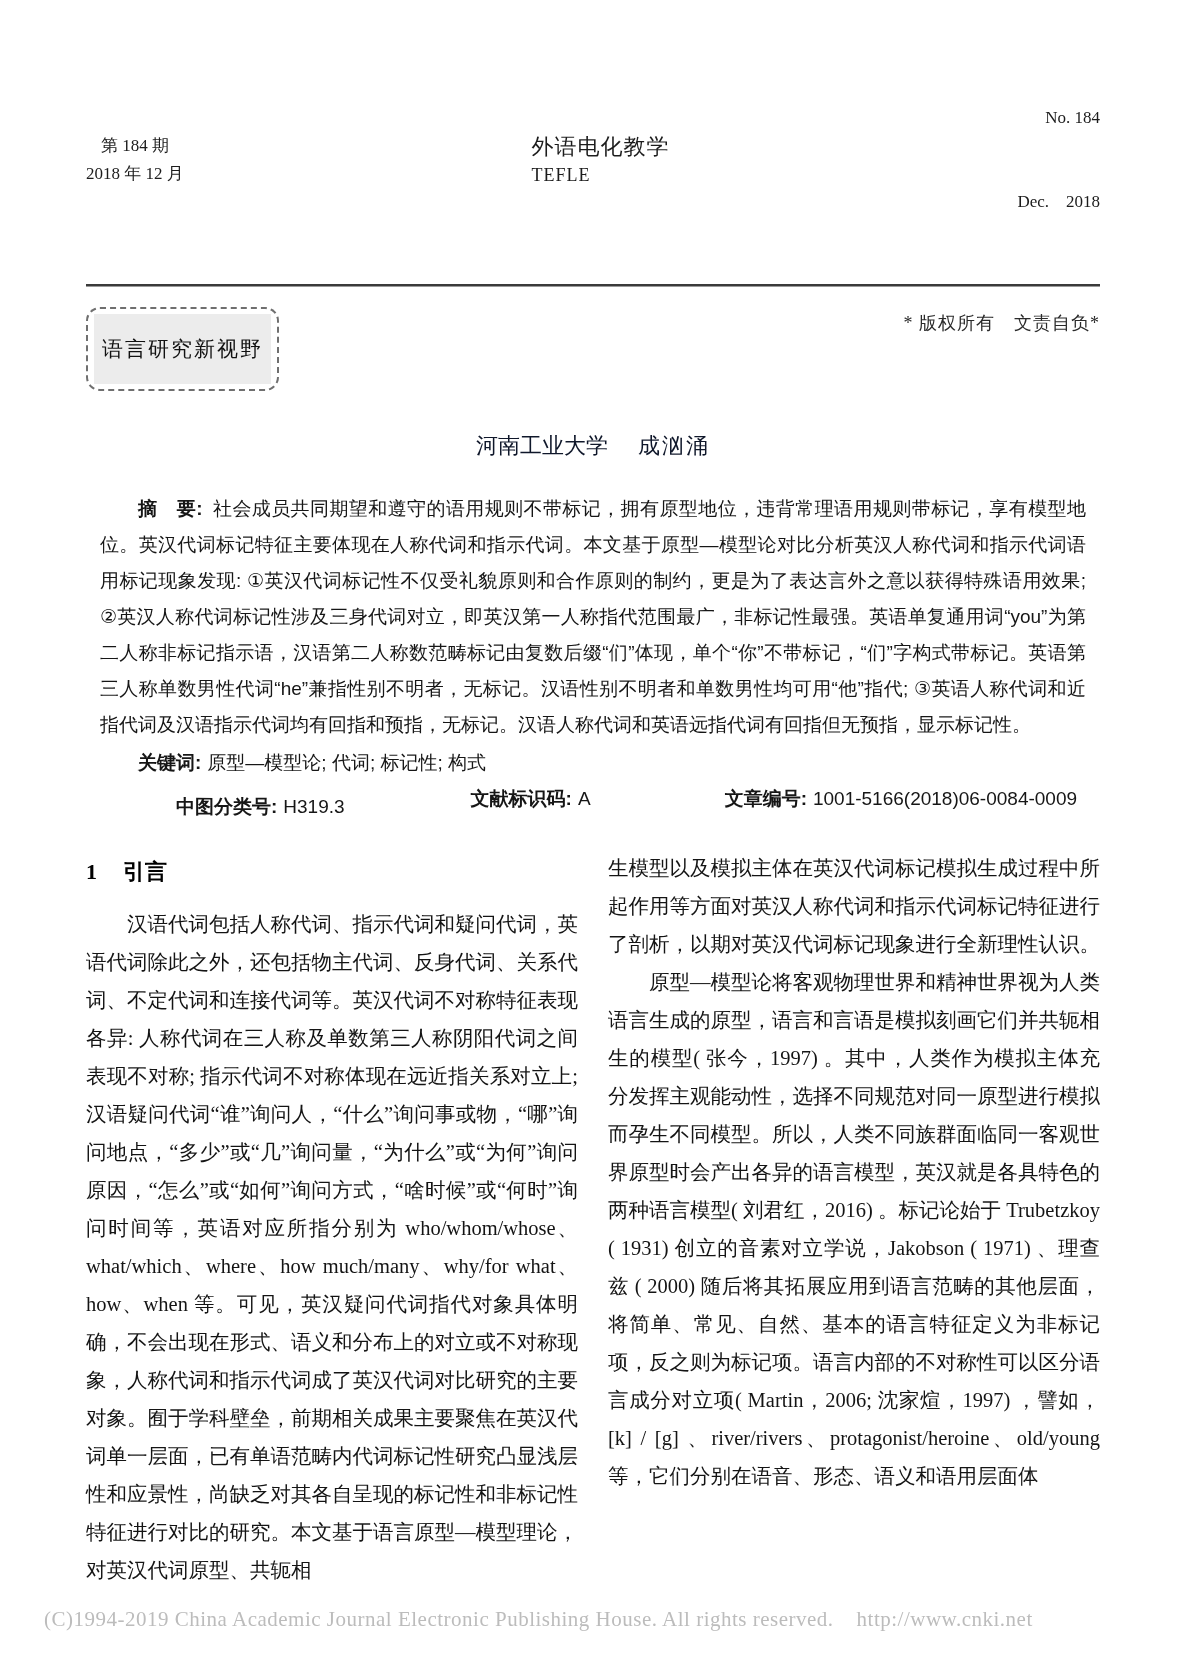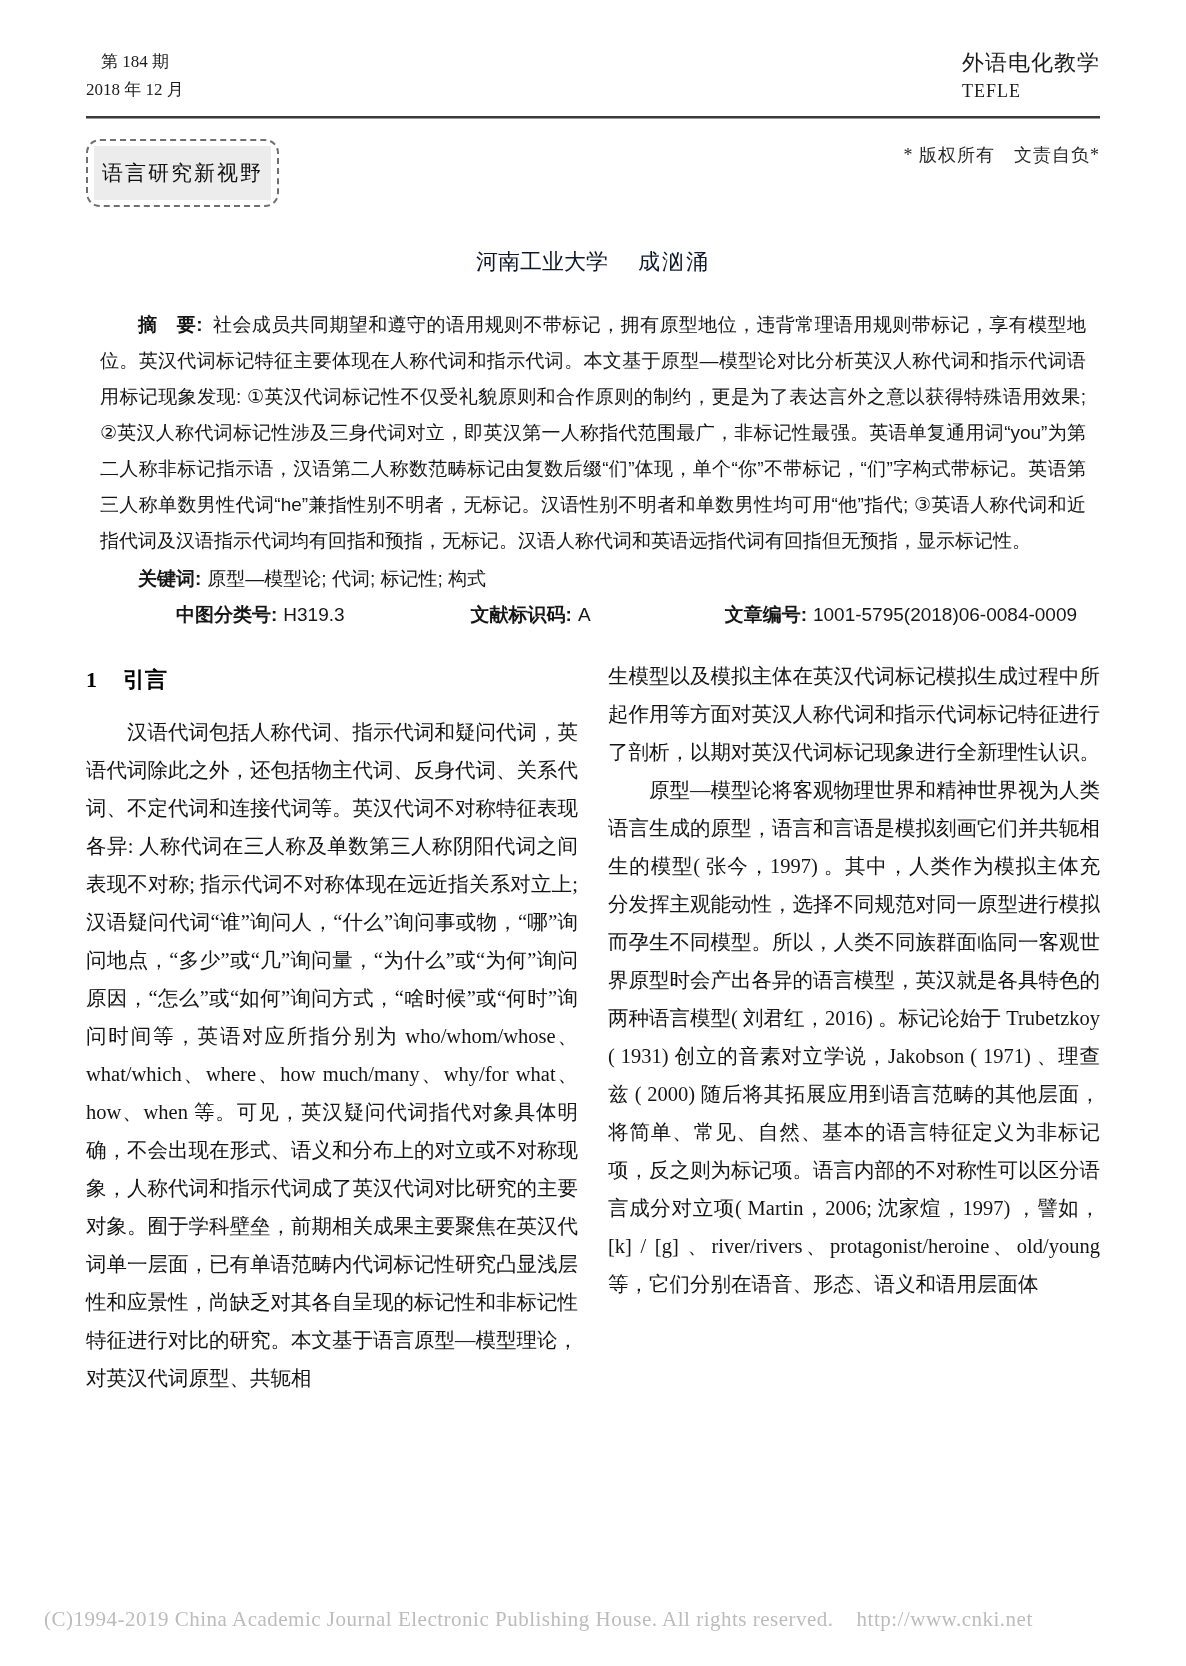--- a/index.html
+++ b/index.html
@@ -17,41 +17,41 @@
   .masthead .mh-center { text-align:left; }
   .mh-journal-cn { font-size:22px; line-height:30px; font-family:"Liberation Sans","DejaVu Sans",sans-serif; font-weight:500; letter-spacing:1px; }
   .mh-journal-en { font-size:18px; line-height:26px; letter-spacing:1px; }
   .masthead .mh-right { text-align:right; font-size:17px; line-height:28px; white-space:pre; }
 
   .rule { margin-top:12px; height:3px; border-top:2px solid #3a3a3a; border-bottom:1px solid #9a9a9a; }
 
   
   .badge-row { display:flex; justify-content:space-between; align-items:flex-start; margin-top:20px; }
   .badge { border:2px dashed #6f6f6f; border-radius:14px; padding:5px 6px; background:#fff; }
-  .badge-inner { display:inline-block; background:#ececec; padding:13px 8px; font-size:21px;
+  .badge-inner { display:inline-block; background:#ececec; padding:21px 8px; font-size:21px;
                  font-family:"Liberation Sans","DejaVu Sans",sans-serif; letter-spacing:2px; color:#111; }
   .rights-note { font-size:18px; color:#2a2a2a; margin-top:4px; letter-spacing:1px; }
 
   
   .article-title { text-align:center; margin-top:26px; font-family:"Liberation Sans","DejaVu Sans",sans-serif;
                    font-weight:700; font-size:40px; line-height:75px; letter-spacing:3px; color:#000; }
   .article-title sup { font-size:20px; font-weight:400; vertical-align:super; }
   .byline { text-align:center; margin-top:40px; font-size:22px;
             font-family:"Liberation Sans","DejaVu Sans",sans-serif; color:#0f172a; }
   .byline .affil { margin-right:24px; }
   .byline .author { letter-spacing:2px; }
 
   
   .abstract-block { margin:30px 14px 0 14px; font-family:"Liberation Sans","DejaVu Sans",sans-serif; }
   .abstract-p { font-size:19px; line-height:36px; text-align:justify; text-indent:2em; color:#161616; }
   .abstract-label { font-weight:700; margin-right:10px; }
   .keywords-p { font-size:19px; line-height:36px; text-indent:2em; margin-top:2px; color:#161616; }
   .keywords-label { font-weight:700; margin-right:6px; }
   .meta-line { font-size:19px; line-height:36px; text-indent:2em; display:flex; color:#161616; }
-  .meta-line .seg1 { margin-left:2em; }
+  .meta-line .seg1 { margin-left:2em;margin-top:8px; }
   .meta-line .seg2 { margin-left:88px; }
   .meta-line .seg3 { margin-left:96px; }
   .meta-label { font-weight:700; margin-right:6px; }
 
   
   .columns { display:flex; gap:30px; margin-top:24px; }
   .col { width:492px; font-size:20.5px; line-height:38px; text-align:justify; color:#141414; }
   .col p { text-indent:2em; }
   .col p.cont { text-indent:0; }
   .section-heading { font-family:"Liberation Sans","DejaVu Sans",sans-serif; font-weight:700;
@@ -71,20 +71,24 @@
 
     <div class="masthead">
       <div class="mh-left">
         <div>第 184 期</div>
         <div>2018 年 12 月</div>
       </div>
       <div class="mh-center">
         <div class="mh-journal-cn">外语电化教学</div>
         <div class="mh-journal-en">TEFLE</div>
       </div>
+      <div class="mh-right">
+        <div>No. 184</div>
+        <div>Dec.    2018</div>
+      </div>
     </div>
 
     <div class="rule"></div>
 
     <div class="badge-row">
       <div class="badge">
         <span class="badge-inner">语言研究新视野</span>
       </div>
       <div class="rights-note">* 版权所有　文责自负*</div>
     </div>
@@ -94,21 +98,21 @@
       <span class="affil">河南工业大学</span>
       <span class="author">成汹涌</span>
     </div>
 
     <div class="abstract-block">
       <p class="abstract-p"><span class="abstract-label">摘　要:</span><span>社会成员共同期望和遵守的语用规则不带标记，拥有原型地位，违背常理语用规则带标记，享有模型地位。英汉代词标记特征主要体现在人称代词和指示代词。本文基于原型—模型论对比分析英汉人称代词和指示代词语用标记现象发现: ①英汉代词标记性不仅受礼貌原则和合作原则的制约，更是为了表达言外之意以获得特殊语用效果; ②英汉人称代词标记性涉及三身代词对立，即英汉第一人称指代范围最广，非标记性最强。英语单复通用词“you”为第二人称非标记指示语，汉语第二人称数范畴标记由复数后缀“们”体现，单个“你”不带标记，“们”字构式带标记。英语第三人称单数男性代词“he”兼指性别不明者，无标记。汉语性别不明者和单数男性均可用“他”指代; ③英语人称代词和近指代词及汉语指示代词均有回指和预指，无标记。汉语人称代词和英语远指代词有回指但无预指，显示标记性。</span></p>
       <p class="keywords-p"><span class="keywords-label">关键词:</span><span>原型—模型论; 代词; 标记性; 构式</span></p>
       <div class="meta-line">
         <span class="seg1"><span class="meta-label">中图分类号:</span><span>H319.3</span></span>
         <span class="seg2"><span class="meta-label">文献标识码:</span><span>A</span></span>
-        <span class="seg3"><span class="meta-label">文章编号:</span><span>1001-5795(2018)06-0084-0009</span></span>
+        <span class="seg3"><span class="meta-label">文章编号:</span><span>1001-5166(2018)06-0084-0009</span></span>
       </div>
     </div>
 
     <div class="columns">
       <div class="col">
         <h2 class="section-heading"><span class="no">1</span><span>引言</span></h2>
         <p>汉语代词包括人称代词、指示代词和疑问代词，英语代词除此之外，还包括物主代词、反身代词、关系代词、不定代词和连接代词等。英汉代词不对称特征表现各异: 人称代词在三人称及单数第三人称阴阳代词之间表现不对称; 指示代词不对称体现在远近指关系对立上; 汉语疑问代词“谁”询问人，“什么”询问事或物，“哪”询问地点，“多少”或“几”询问量，“为什么”或“为何”询问原因，“怎么”或“如何”询问方式，“啥时候”或“何时”询问时间等，英语对应所指分别为 who/whom/whose、what/which、where、how much/many、why/for what、how、when 等。可见，英汉疑问代词指代对象具体明确，不会出现在形式、语义和分布上的对立或不对称现象，人称代词和指示代词成了英汉代词对比研究的主要对象。囿于学科壁垒，前期相关成果主要聚焦在英汉代词单一层面，已有单语范畴内代词标记性研究凸显浅层性和应景性，尚缺乏对其各自呈现的标记性和非标记性特征进行对比的研究。本文基于语言原型—模型理论，对英汉代词原型、共轭相</p>
       </div>
       <div class="col">
         <p class="cont">生模型以及模拟主体在英汉代词标记模拟生成过程中所起作用等方面对英汉人称代词和指示代词标记特征进行了剖析，以期对英汉代词标记现象进行全新理性认识。</p>

